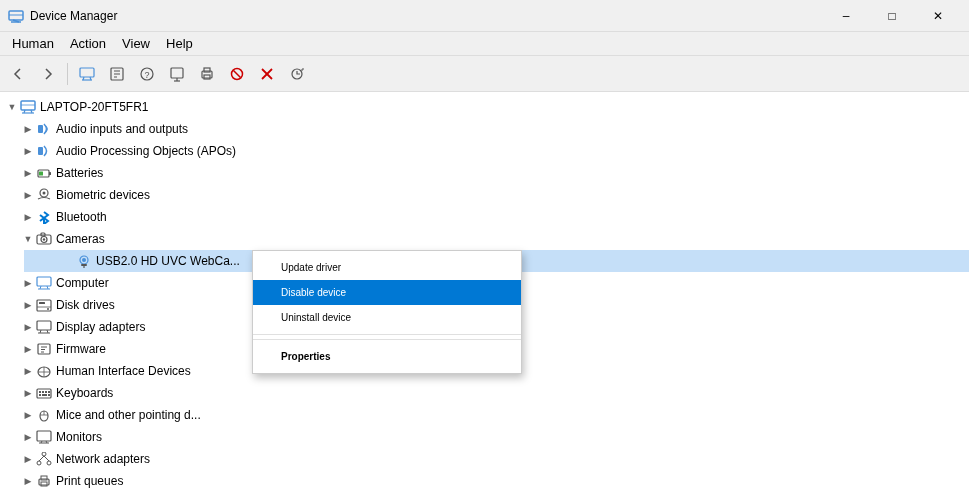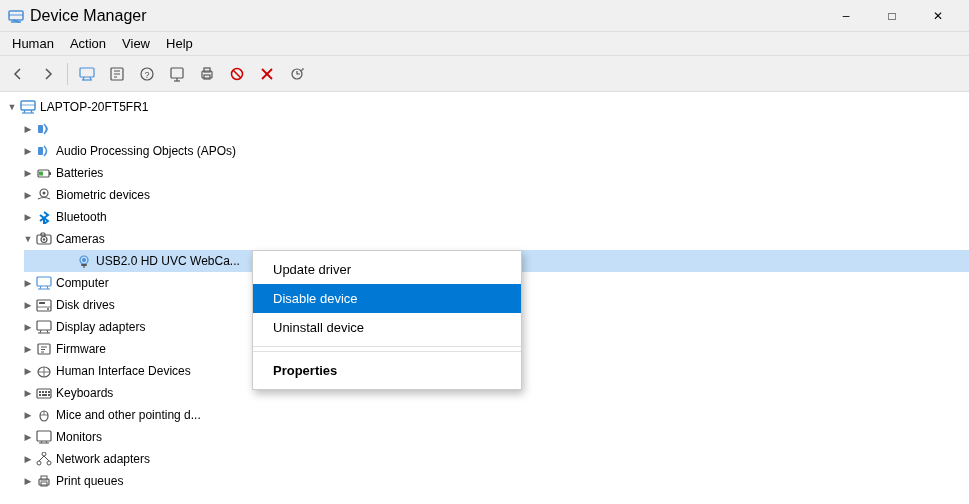--- a/index.html
+++ b/index.html
@@ -23,21 +23,21 @@
       user-select: none;
     }
     .title-bar-icon {
       width: 16px;
       height: 16px;
       margin-right: 6px;
       display: flex; align-items: center; justify-content: center;
     }
     .title-bar-text {
       flex: 1;
-      font-size: 16px;
+      font-size: 12px;
       color: #000;
     }
     .title-bar-controls {
       display: flex;
       gap: 0;
     }
     .title-btn {
       width: 46px;
       height: 32px;
       border: none;
@@ -169,23 +169,23 @@
       top: 260px;
       width: 270px;
       background: white;
       border: 1px solid #ccc;
       box-shadow: 2px 4px 8px rgba(0,0,0,0.25);
       z-index: 100;
       padding: 4px 0;
     }
 
     .ctx-item {
-      padding: 7px 20px;
+      padding: 7px 28px;
       cursor: pointer;
-      font-size: 13px;
+      font-size: 10px;
       color: #000;
       display: flex;
       align-items: center;
     }
     .ctx-item.active {
       background: #0078d4;
       color: white;
     }
     .ctx-item.bold { font-weight: bold; }
     .ctx-separator {
@@ -310,20 +310,21 @@
 
     <div class="tree-item indent-1">
       <span class="expander">▶</span>
       <span class="tree-icon">
         <svg width="16" height="14" viewBox="0 0 16 14">
           <rect x="2" y="3" width="5" height="8" rx="1" fill="#4a90d9"></rect>
           <path d="M8 2 Q13 7 8 12" fill="none" stroke="#4a90d9" stroke-width="1.5"></path>
           <path d="M9.5 4 Q13 7 9.5 10" fill="none" stroke="#4a90d9" stroke-width="1.2"></path>
         </svg>
       </span>
+      <span class="tree-label">Audio inputs and outputs</span>
     </div>
 
     <div class="tree-item indent-1">
       <span class="expander">▶</span>
       <span class="tree-icon">
         <svg width="16" height="14" viewBox="0 0 16 14">
           <rect x="2" y="3" width="5" height="8" rx="1" fill="#4a90d9"></rect>
           <path d="M8 2 Q13 7 8 12" fill="none" stroke="#4a90d9" stroke-width="1.5"></path>
         </svg>
       </span>

